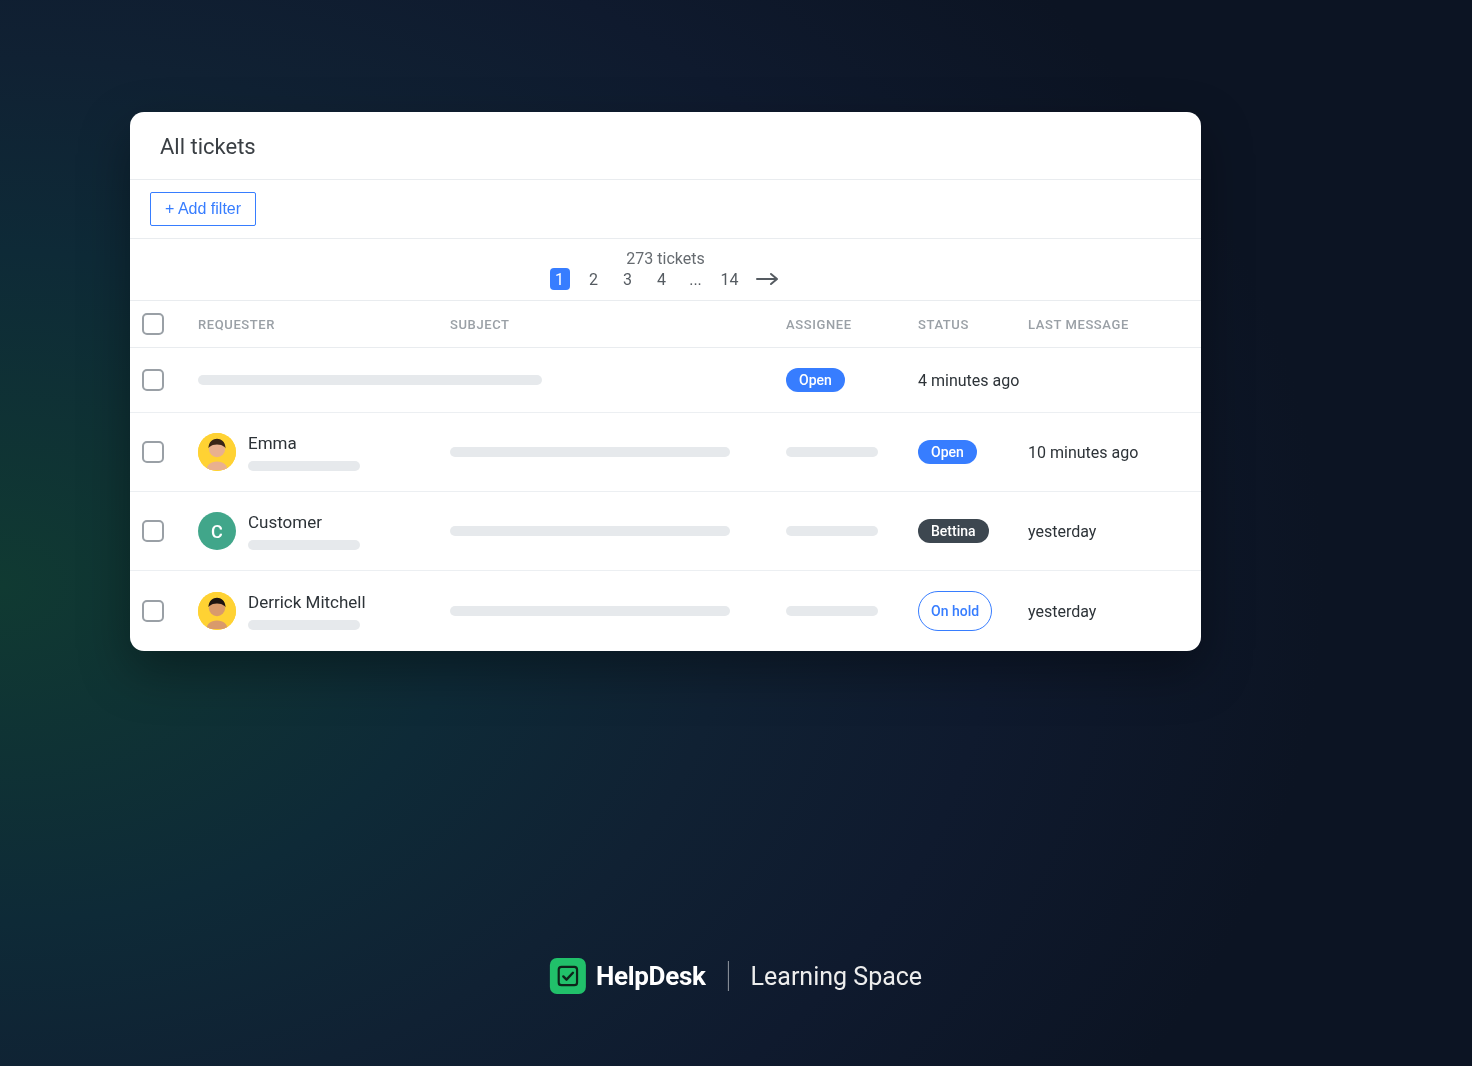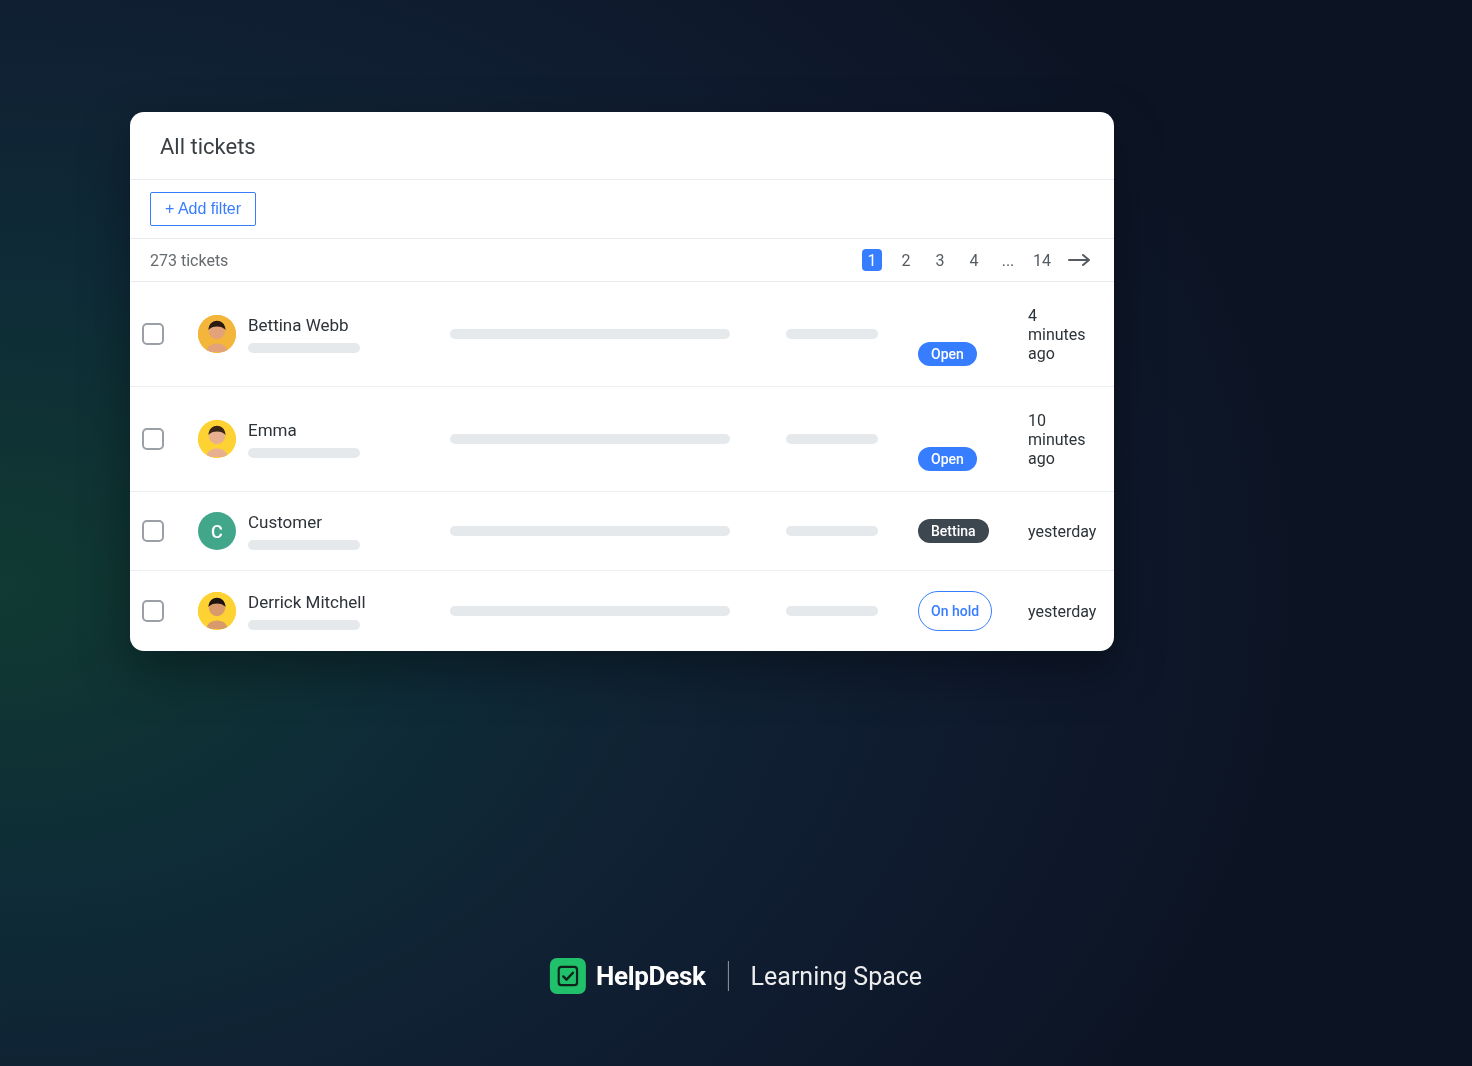--- a/index.html
+++ b/index.html
@@ -10,21 +10,21 @@
     min-height: 1066px;
     width: 1472px;
     position: relative;
     overflow: hidden;
   }
 
   .card {
     position: absolute;
     left: 130px;
     top: 112px;
-    width: 984px;
+    width: 1071px;
     background: #fff;
     border-radius: 14px;
     box-shadow: 0 20px 50px rgba(0,0,0,0.35);
     overflow: hidden;
   }
 
   .card-header {
     padding: 22px 30px 20px 30px;
     border-bottom: 1px solid #e9ecef;
   }
@@ -49,20 +49,21 @@
     background: #fff;
     cursor: pointer;
   }
 
   .count-bar {
     display: flex;
     align-items: center;
     justify-content: space-between;
     padding: 10px 20px 10px 20px;
     border-bottom: 1px solid #e9ecef;
+    flex-direction: column;
   }
   .ticket-count {
     font-size: 16px;
     color: #666b70;
   }
   .pagination {
     display: flex;
     align-items: center;
     gap: 14px;
     font-size: 16px;
@@ -159,21 +160,21 @@
 
   .status-cell { }
   .pill {
     display: inline-flex;
     align-items: center;
     padding: 4px 13px;
     border-radius: 999px;
     font-size: 14px;
     font-weight: 500;
   }
-  .pill.open { background: #377dff; color: #fff; margin-top: 40px; }
+  .pill.open { background: #377dff; color: #fff; }
   .pill.closed { background: #3d4750; color: #fff; }
   .pill.onhold { background: #fff; color: #377dff; border: 1px solid #377dff; padding: 11px 12px; }
 
   .last-msg { font-size: 16px; color: #2d3338; }
 
   
   .brand-bar {
     position: absolute;
     left: 50%;
     transform: translateX(-50%);
@@ -225,39 +226,35 @@
       <span class="page">14</span>
       <span class="arrow-next">
         <svg width="24" height="14" viewBox="0 0 24 14" fill="none">
           <line x1="1" y1="7" x2="20" y2="7" stroke="#555b61" stroke-width="2" stroke-linecap="round"></line>
           <polyline points="15,2 21,7 15,12" stroke="#555b61" stroke-width="2" fill="none" stroke-linecap="round" stroke-linejoin="round"></polyline>
         </svg>
       </span>
     </div>
   </div>
 
+  <div class="columns-row">
+    <div>
+      <div class="select-all-box"></div>
+    </div>
+    <div class="col-head">REQUESTER</div>
+    <div class="col-head">SUBJECT</div>
+    <div class="col-head">ASSIGNEE</div>
+    <div class="col-head">STATUS</div>
+    <div class="col-head last">LAST MESSAGE</div>
+  </div>
 
   <div class="ticket-rows" id="ticket-rows">
       <div class="ticket-row">
     <div>
       <div class="row-checkbox"></div>
-    </div>
-    <div class="requester-cell">
-      <div class="avatar" style="background:#f3b63b">
-            <svg viewBox="0 0 40 40">
-    <rect width="40" height="40" fill="#f3b63b"></rect>
-    <path d="M20 30 c-7 0 -11 4 -11 9 h22 c0 -5 -4 -9 -11 -9 z" fill="#e3a27a"></path>
-    <circle cx="20" cy="17" r="8.5" fill="#e3a27a"></circle>
-    <path d="M11 16 c0 -7 5 -10 9 -10 s9 3 9 10 c0 0 -2 -4 -9 -4 s-9 4 -9 4 z" fill="#2b1a12"></path>
-  </svg>
-          </div>
-      <div class="requester-text">
-        <div class="requester-name">Bettina Webb</div>
-        <div class="skeleton sm"></div>
-      </div>
     </div>
     <div>
       <div class="skeleton sub"></div>
     </div>
     <div>
       <div class="skeleton asg"></div>
     </div>
     <div class="status-cell">
       <span class="pill open">Open</span>
     </div>

